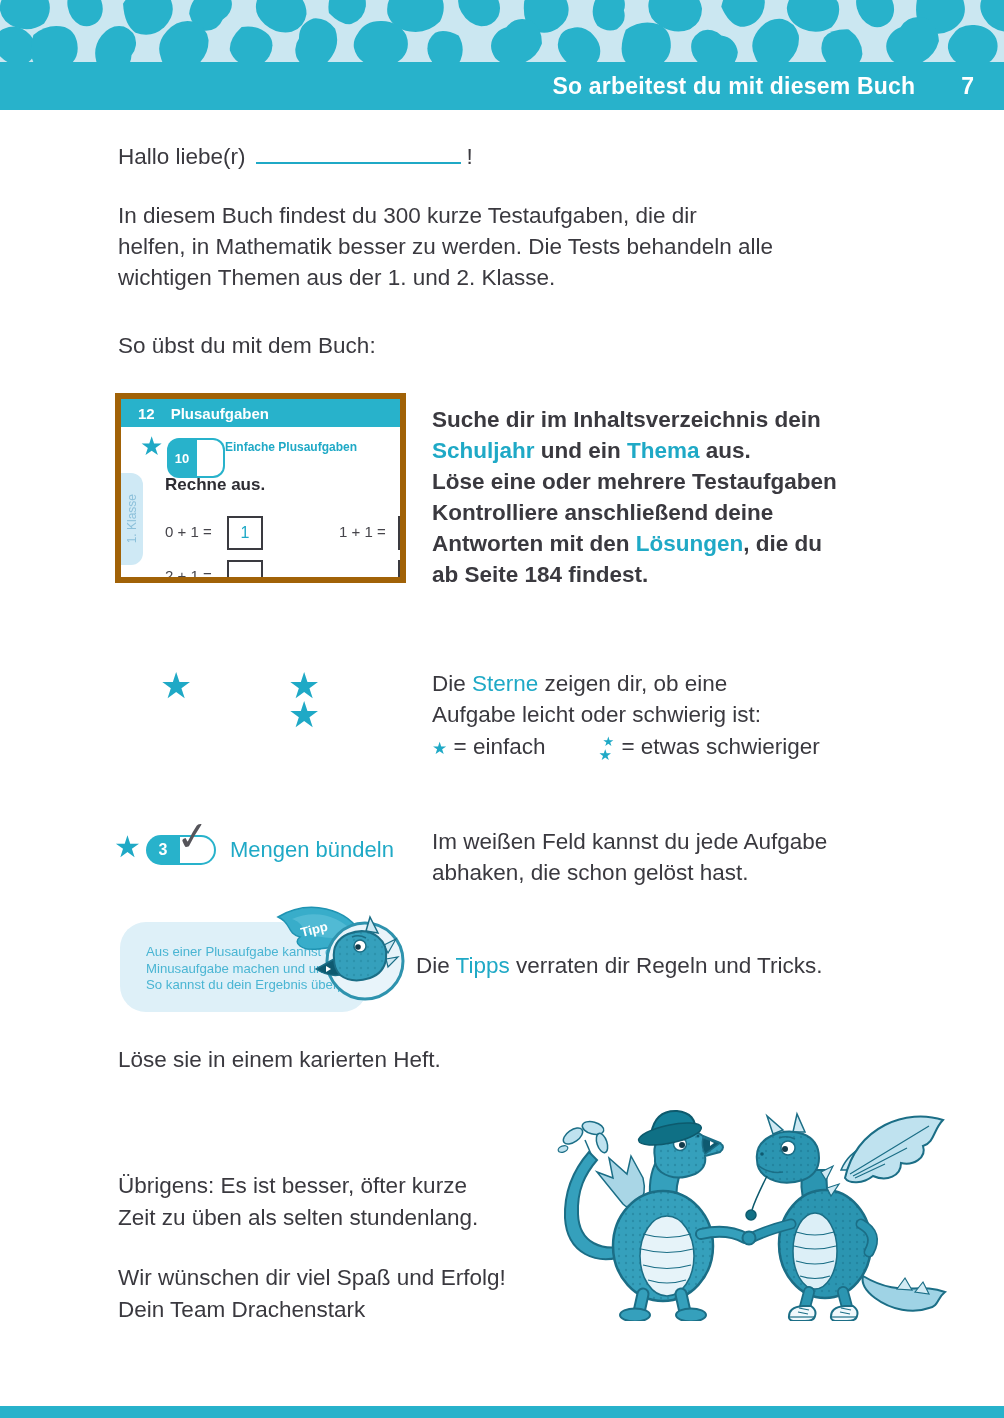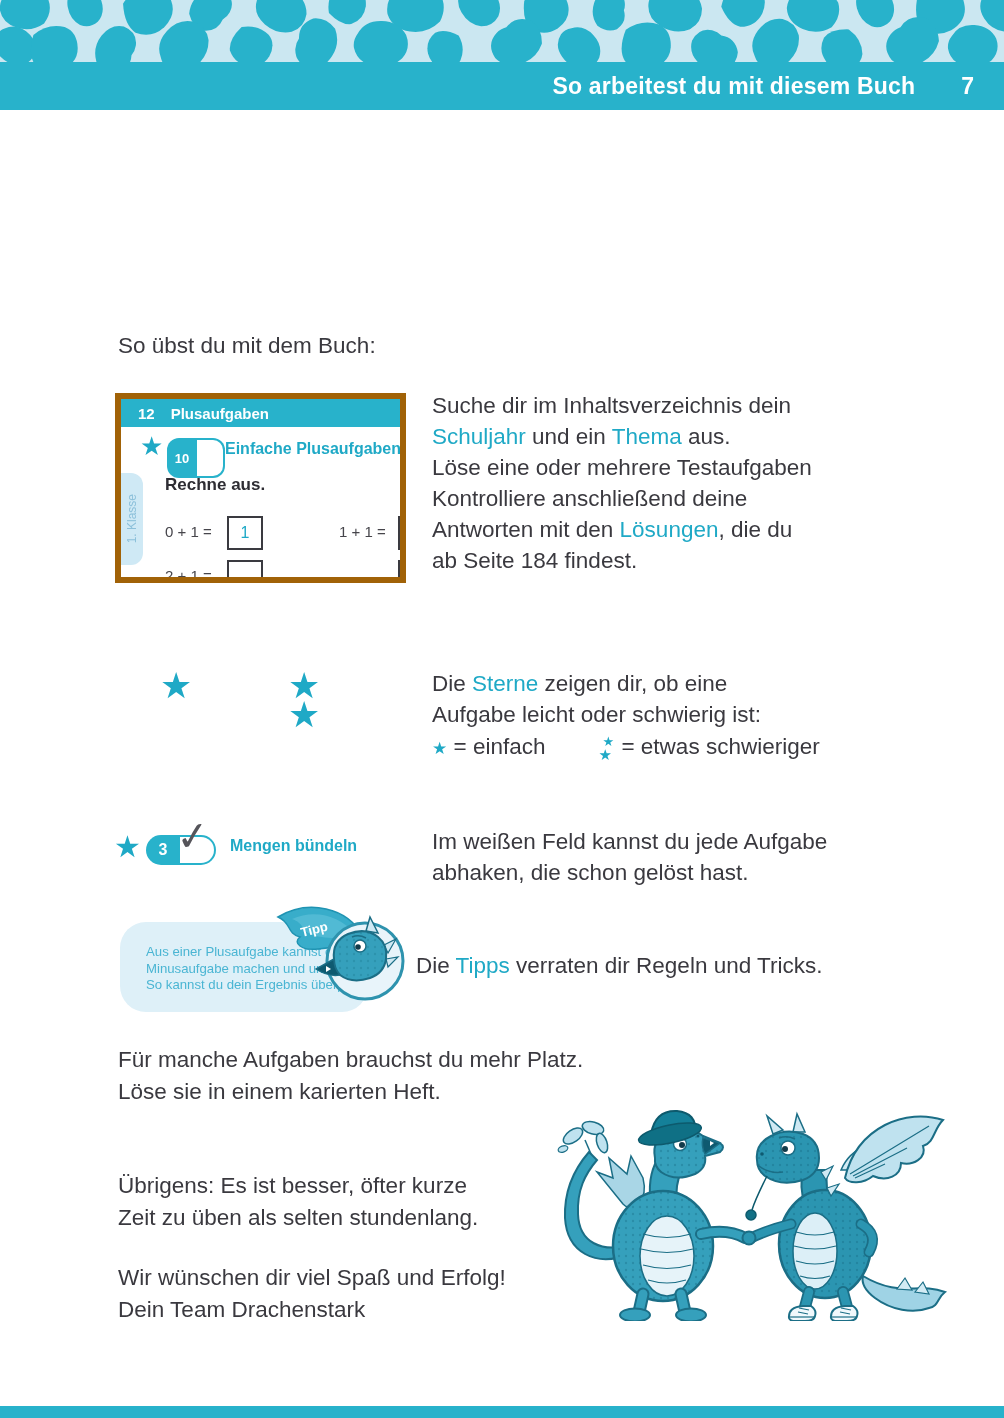--- a/index.html
+++ b/index.html
@@ -31,21 +31,21 @@
   
   .sample-box{position:absolute;left:115px;top:393px;width:291px;height:190px;background:#fff;
     border:6px solid #a16207;overflow:hidden;}
   .sample-header{position:absolute;left:0;top:0;width:100%;height:28px;background:var(--cyan);
     display:flex;align-items:center;gap:16px;padding-left:17px;color:#fff;font-weight:bold;font-size:15px;}
   .sample-star{position:absolute;left:19px;top:34px;font-size:26px;color:var(--accent);line-height:1;}
   .pill{position:absolute;left:46px;top:39px;width:58px;height:40px;border-radius:12px;display:flex;}
   .pill .seg-num{width:30px;background:var(--cyan);border-radius:12px 0 0 12px;color:#fff;
     font-size:13px;font-weight:bold;display:flex;align-items:center;justify-content:center;}
   .pill .seg-check{flex:1;background:#fff;border:2px solid var(--cyan);border-left:none;border-radius:0 12px 12px 0;position:relative;}
-  .sample-title{position:absolute;left:104px;top:41px;font-size:16px;font-weight:bold;color:var(--accent);white-space:nowrap;}
+  .sample-title{position:absolute;left:104px;top:41px;font-size:12px;font-weight:bold;color:var(--accent);white-space:nowrap;}
   .klasse-tab{position:absolute;left:0;top:74px;width:22px;height:92px;background:#cfe9f5;border-radius:0 12px 12px 0;
     display:flex;align-items:center;justify-content:center;}
   .klasse-tab span{writing-mode:vertical-rl;transform:rotate(180deg);font-size:12px;color:#8cc0da;white-space:nowrap;}
   .rechne{position:absolute;left:44px;top:76px;font-size:17px;font-weight:bold;color:#2e2d33;}
   .eq-label{position:absolute;font-size:15px;color:#46454b;white-space:nowrap;}
   .eq-box{position:absolute;width:36px;height:34px;background:#fff;border:2px solid #3a3a40;
     display:flex;align-items:center;justify-content:center;font-size:16px;color:var(--accent);}
 
   
   .big-star{position:absolute;font-size:36px;line-height:1;color:var(--accent);}
@@ -54,21 +54,21 @@
   .stacked-stars .s1{position:absolute;left:5px;top:-4px;font-size:13px;color:var(--accent);}
   .stacked-stars .s2{position:absolute;left:1px;top:9px;font-size:15px;color:var(--accent);}
 
   
   .bundle-star{position:absolute;left:114px;top:832px;font-size:30px;line-height:1;color:var(--accent);}
   .bundle-pill{position:absolute;left:146px;top:835px;width:70px;height:30px;border-radius:15px;display:flex;}
   .bundle-pill .seg-num{width:34px;background:var(--cyan);border-radius:15px 0 0 15px;color:#fff;
     font-size:16px;font-weight:bold;display:flex;align-items:center;justify-content:center;}
   .bundle-pill .seg-check{flex:1;background:#fff;border:2.5px solid var(--cyan);border-left:none;border-radius:0 15px 15px 0;}
   .bundle-check{position:absolute;left:176px;top:816px;font-size:40px;font-weight:bold;color:#55545a;transform:rotate(-6deg);line-height:1;}
-  .bundle-label{position:absolute;left:230px;top:837px;font-size:16px;font-weight:bold;color:var(--accent);white-space:nowrap;}
+  .bundle-label{position:absolute;left:230px;top:837px;font-size:22px;font-weight:normal;color:var(--accent);white-space:nowrap;}
 
   
   .tip-bubble{position:absolute;left:120px;top:922px;width:248px;height:90px;background:var(--bubble);border-radius:26px;}
   .tip-bubble .tl{position:absolute;left:26px;top:22px;font-size:13.2px;line-height:16.5px;color:var(--tip-text);white-space:nowrap;}
   .tip-dragon{position:absolute;left:268px;top:889px;width:150px;height:125px;}
   .dragons{position:absolute;left:505px;top:1086px;width:445px;height:235px;}
 
   svg{overflow:hidden;display:block;}
   svg text{font-family:"Liberation Sans","DejaVu Sans",sans-serif;}
 </style>
@@ -118,21 +118,29 @@
       <use href="#p1" transform="translate(908,45) scale(1.2) rotate(-30)"></use>
       <use href="#p2" transform="translate(972,47) scale(1.1) rotate(12)"></use>
     </g>
   </svg>
 
   <div class="header-bar">
     <span class="title">So arbeitest du mit diesem Buch</span>
     <span class="pagenum">7</span>
   </div>
 
-
+  <div class="txt" style="left:118px;top:141px;">
+    <span>Hallo liebe(r)</span><span class="blank-line"></span><span>!</span>
+  </div>
+
+  <div class="txt" style="left:118px;top:200px;">
+    <div>In diesem Buch findest du 300 kurze Testaufgaben, die dir</div>
+    <div>helfen, in Mathematik besser zu werden. Die Tests behandeln alle</div>
+    <div>wichtigen Themen aus der 1. und 2. Klasse.</div>
+  </div>
 
   <div class="txt" style="left:118px;top:330px;">So übst du mit dem Buch:</div>
 
   <div class="sample-box">
     <div class="sample-header">
       <span>12</span>
       <span>Plusaufgaben</span>
     </div>
     <span class="sample-star">★</span>
     <div class="pill">
@@ -155,21 +163,21 @@
     <div class="eq-label" style="left:44px;top:168px;">2 + 1 =</div>
     <div class="eq-box" style="left:106px;top:161px;">
         <span></span>
       </div>
     <div class="eq-label" style="left:218px;top:168px;margin-top:7px;">3 + 1 =</div>
     <div class="eq-box" style="left:277px;top:161px;">
         <span></span>
       </div>
   </div>
 
-  <div class="txt" style="left:432px;top:390px;">
+  <div class="txt" style="left:432px;top:404px;font-weight:bold;">
     <div>Suche dir im Inhaltsverzeichnis dein</div>
     <div><span class="accent">Schuljahr</span><span> und ein </span><span class="accent">Thema</span><span> aus.</span></div>
     <div>Löse eine oder mehrere Testaufgaben</div>
     <div>Kontrolliere anschließend deine</div>
     <div><span>Antworten mit den </span><span class="accent">Lösungen</span><span>, die du</span></div>
     <div>ab Seite 184 findest.</div>
   </div>
 
   <span class="big-star" style="left:160px;top:668px;">★</span>
   <span class="big-star" style="left:288px;top:668px;">★</span>
@@ -229,21 +237,20 @@
       <circle cx="90" cy="58" r="2.8" fill="#123b4a"></circle>
       <path d="M84,48 Q91,45 98,49" fill="none" stroke="#1b6e86" stroke-width="1.5"></path>
     </g>
   </svg>
 
   <div class="txt" style="left:416px;top:950px;">
     <span>Die </span><span class="accent">Tipps</span><span> verraten dir Regeln und Tricks.</span>
   </div>
 
   <div class="txt" style="left:118px;top:1044px;line-height:32px;">
-    <div>Für manche Aufgaben brauchst du mehr Platz.</div>
     <div>Löse sie in einem karierten Heft.</div>
   </div>
 
   <svg class="dragons" viewBox="0 0 445 235">
     <defs>
       <pattern id="sc2" width="7" height="7" patternUnits="userSpaceOnUse">
         <circle cx="2" cy="2" r="1.2" fill="#115e76" opacity="0.3"></circle>
       </pattern>
     </defs>
 

